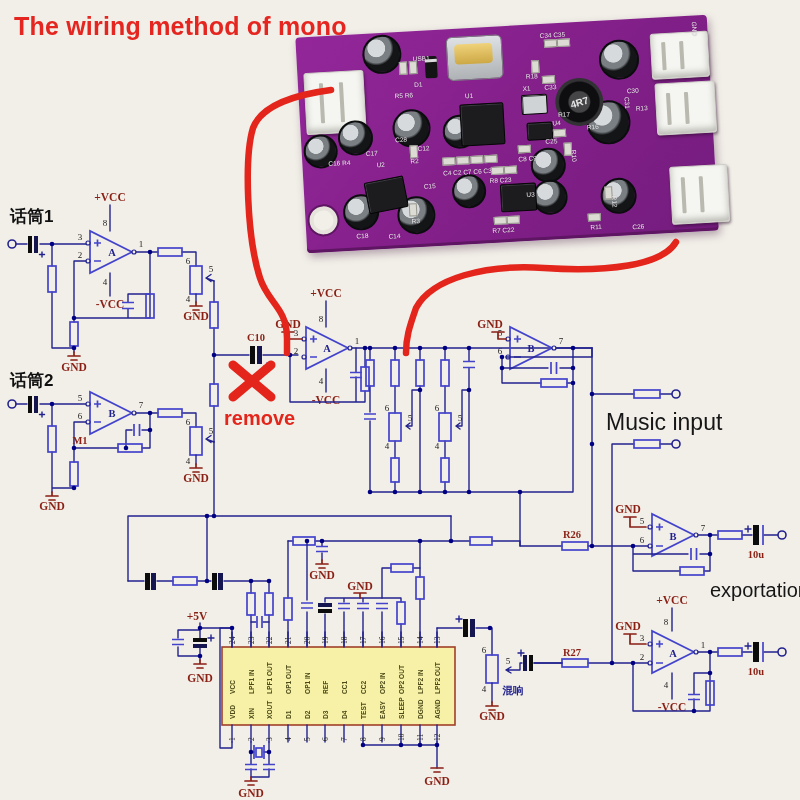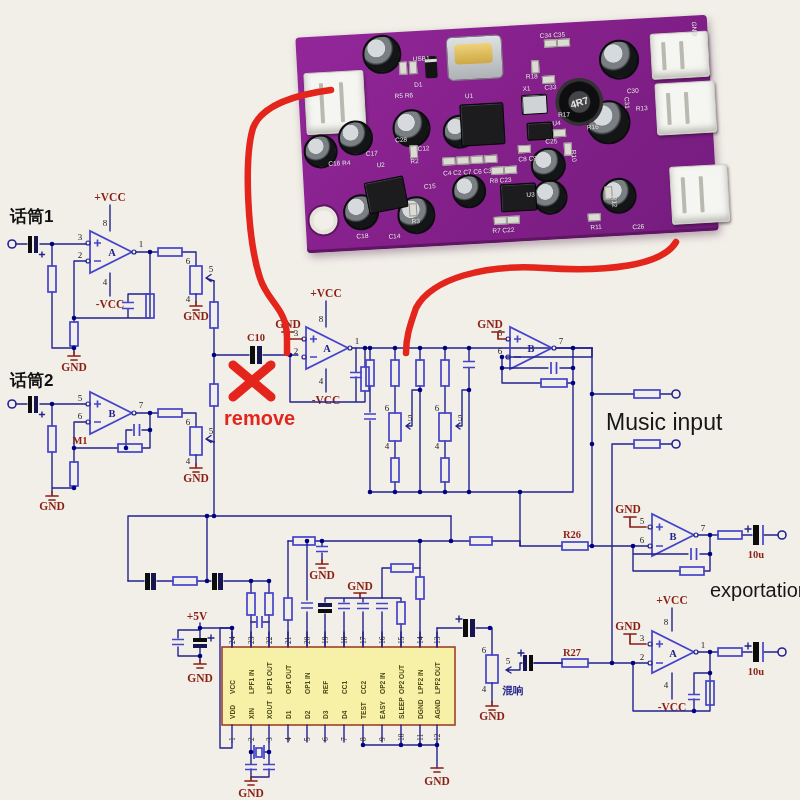--- a/index.html
+++ b/index.html
@@ -59,20 +59,21 @@
   .hole{background:#f2efe8;border:4px solid #e6e3dc;border-radius:50%;box-shadow:0 0 0 2px #5e1562;}
   .sk{color:#f3eef3;font-size:6.5px;line-height:7px;white-space:nowrap;text-shadow:0 0 1px rgba(0,0,0,.4);}
   .rot90{transform:rotate(90deg);}
   .diode{background:#141414;border-radius:2px;}
   .diode:after{content:"";position:absolute;left:0;top:3px;width:100%;height:3px;background:#ddd;}
 </style>
 </head>
 <body>
 <div class="stage">
 
+<div class="title">The wiring method of mono</div>
 
 <svg id="schematic" width="800" height="800" viewBox="0 0 800 800">
 
   <g>
     <text class="cjk" x="10" y="222">话筒1</text>
     <circle class="term" cx="12" cy="244" r="4"></circle>
     <path class="w" d="M16,244 H27 M40,244 H86"></path>
     <rect class="pc2" x="28" y="236" width="4" height="17"></rect>
         <rect class="pc1" x="34" y="236" width="4" height="17"></rect>
     <path class="w" d="M42,252 v5 M39.5,254.5 h5" stroke-width="1"></path>

